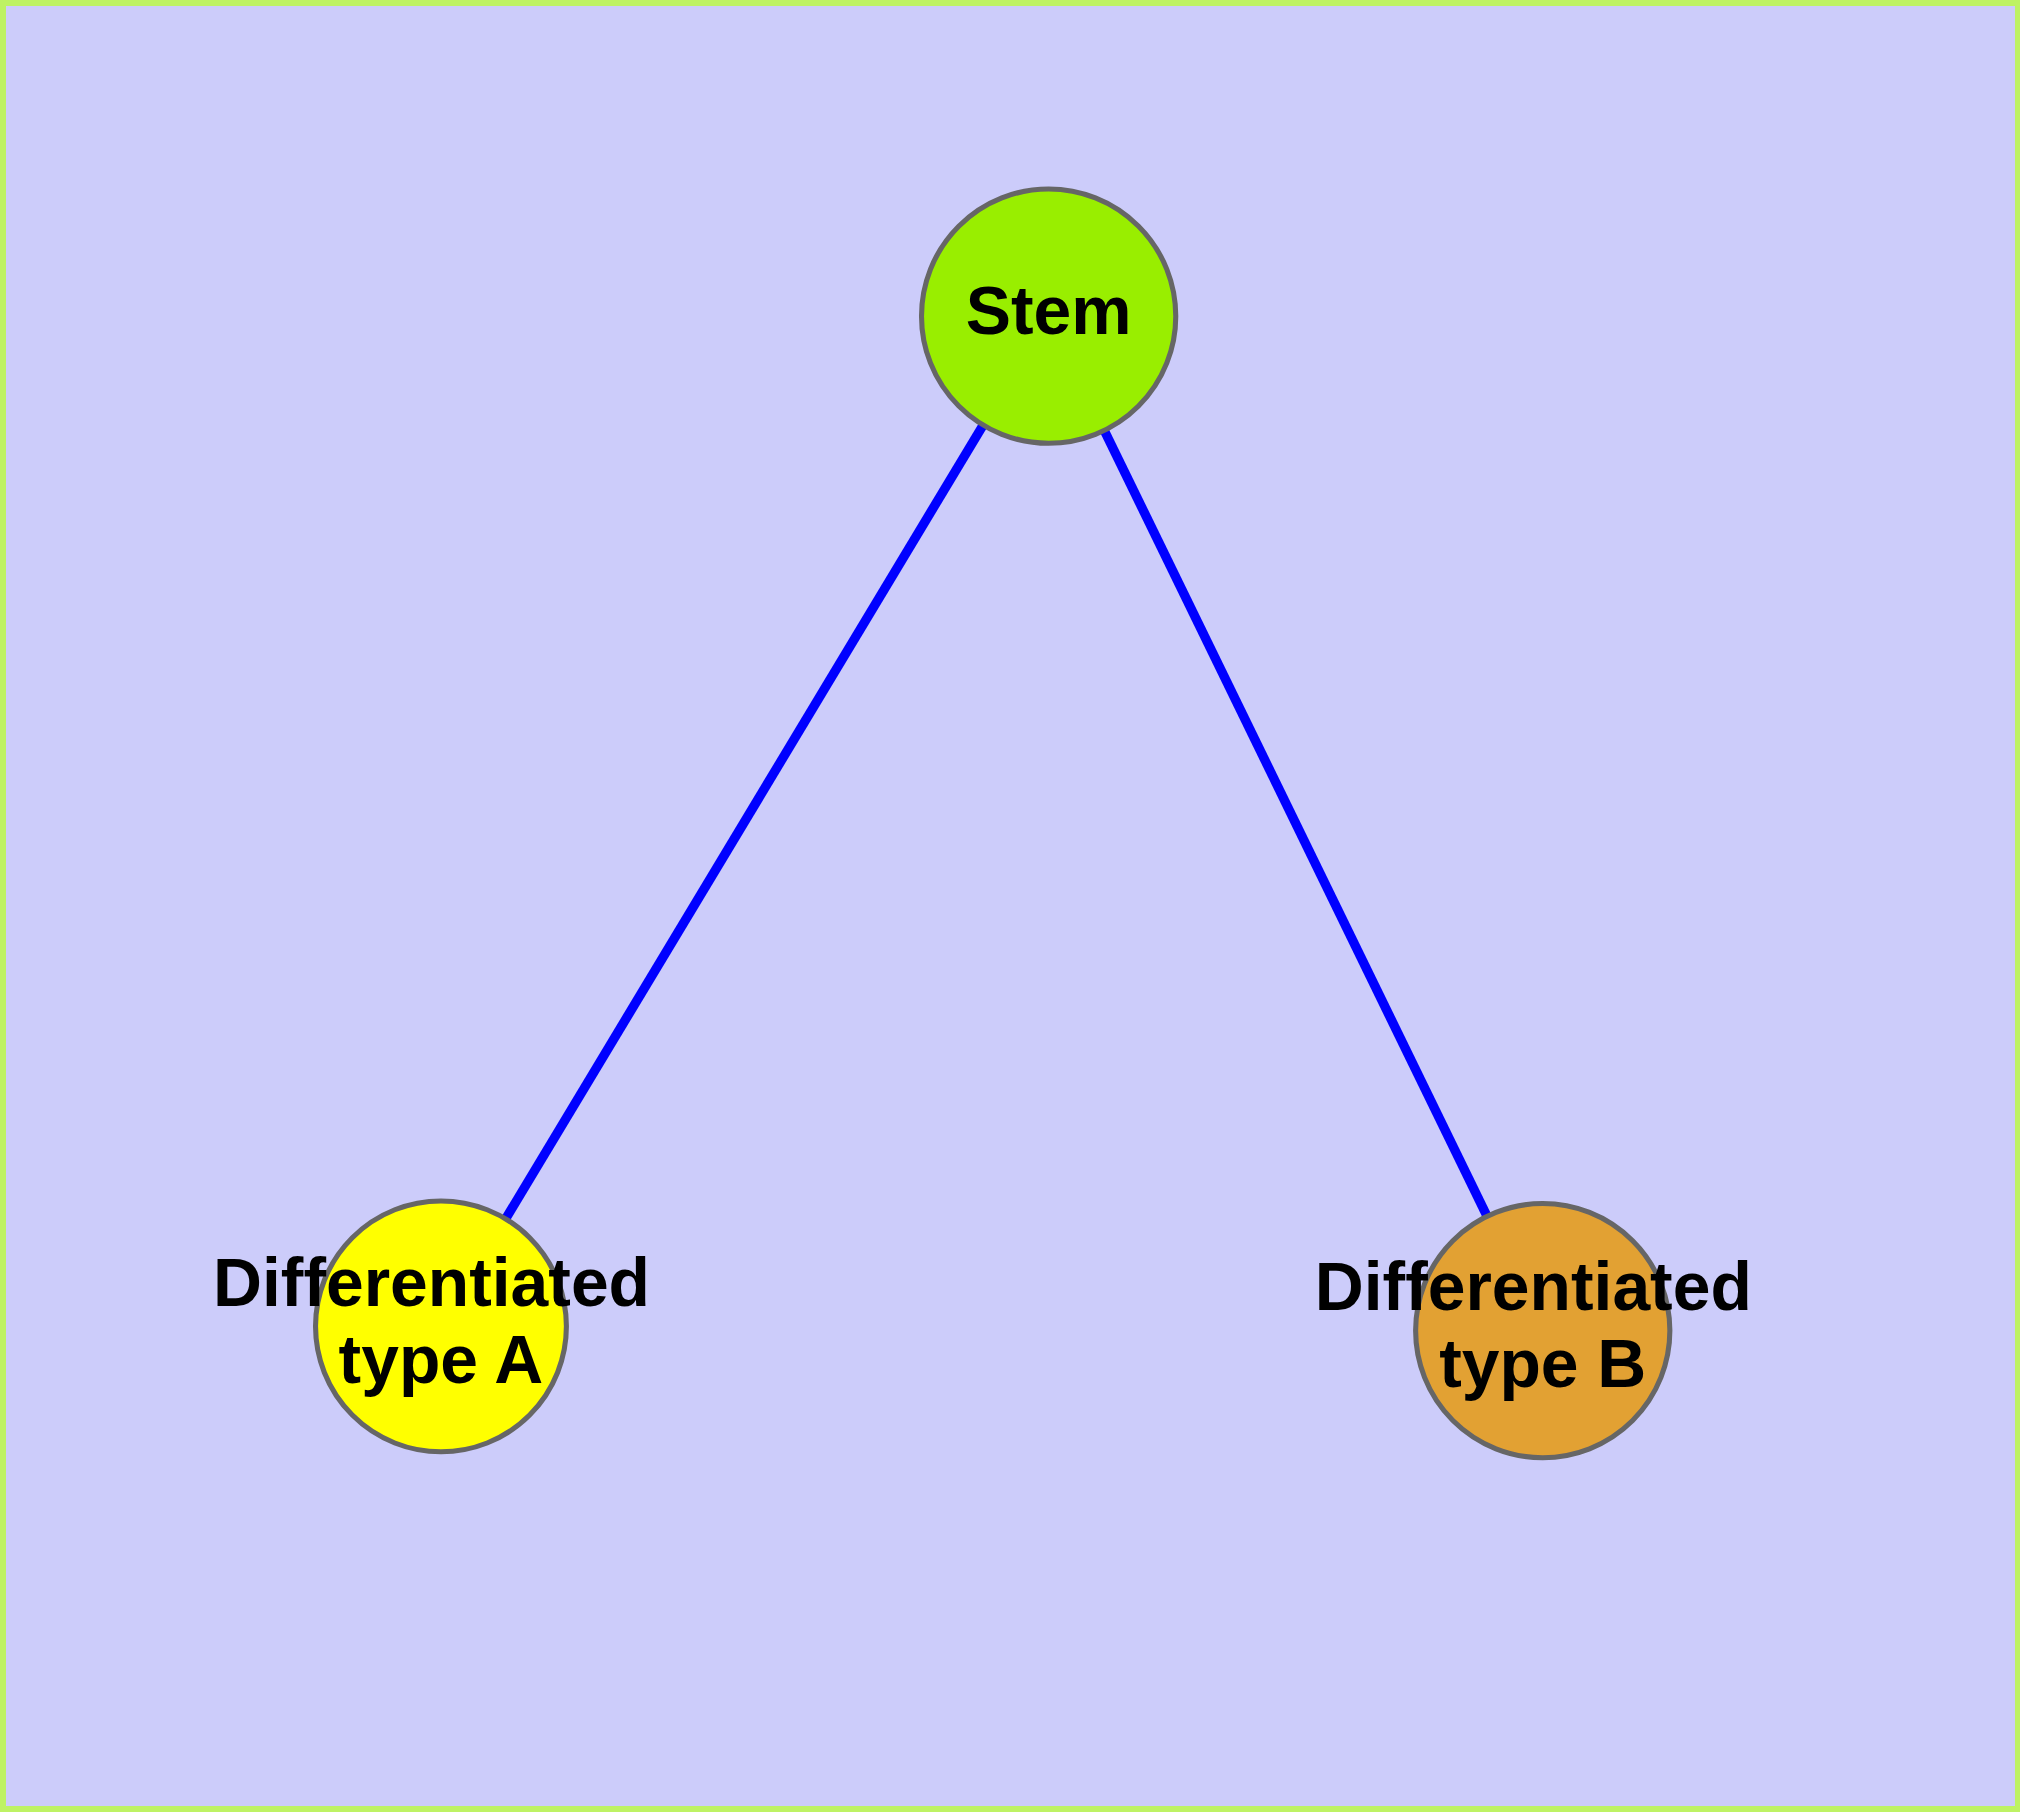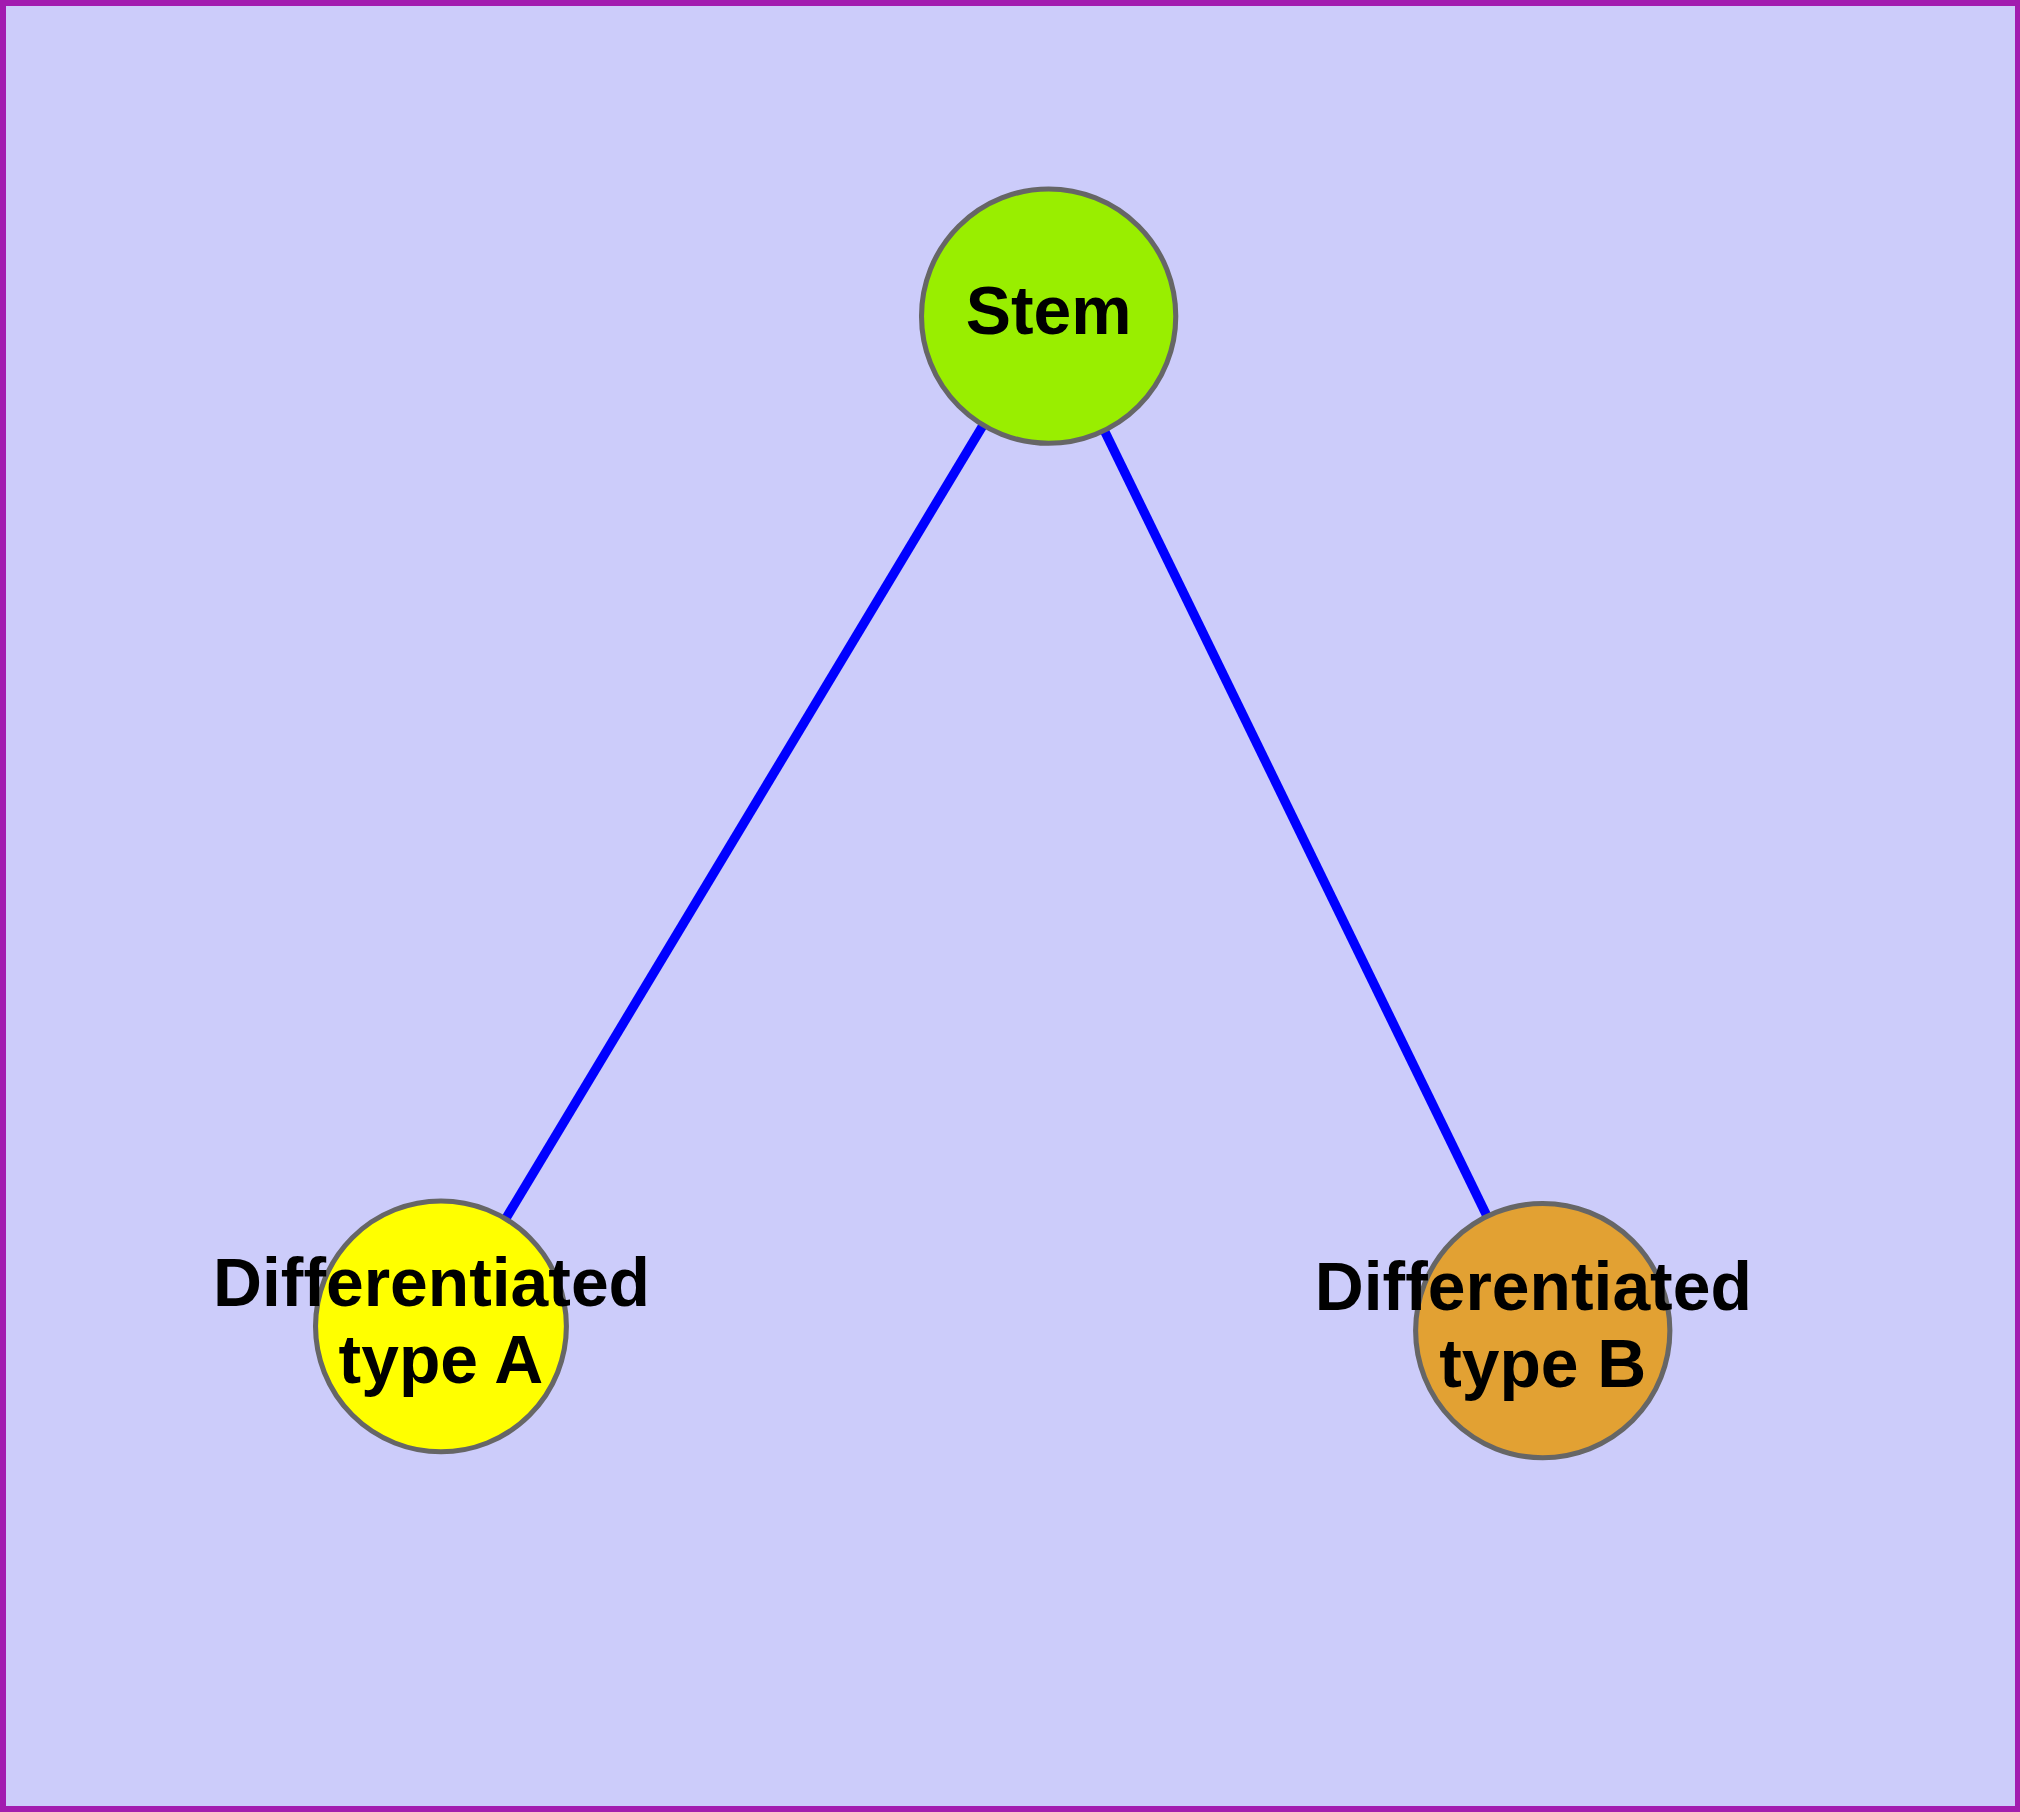--- a/index.html
+++ b/index.html
@@ -5,21 +5,21 @@
 <style>
   html, body {
     margin: 0;
     padding: 0;
     background: #ffffff;
   }
   #canvas {
     position: relative;
     width: 2021px;
     height: 1812px;
-    background: #a21caf;
+    background: #bef264;
     overflow: hidden;
     font-family: "Liberation Sans", "DejaVu Sans", sans-serif;
   }
   #plot-area {
     position: absolute;
     left: 6px;
     top: 6px;
     width: 2009px;
     height: 1800px;
     background: #ccccfa;

